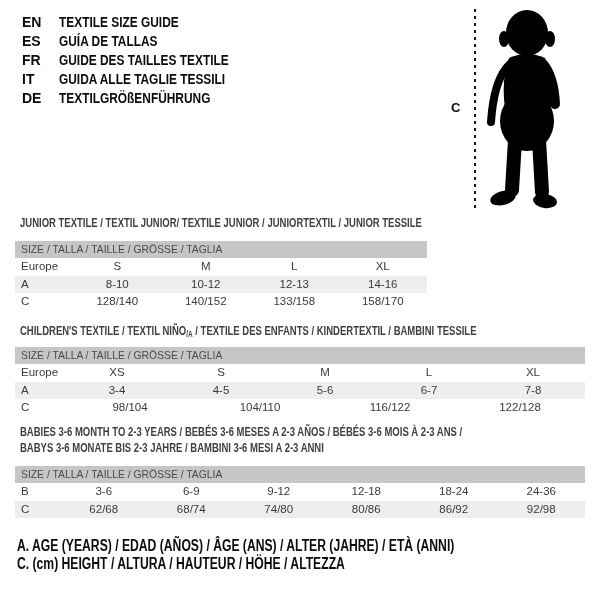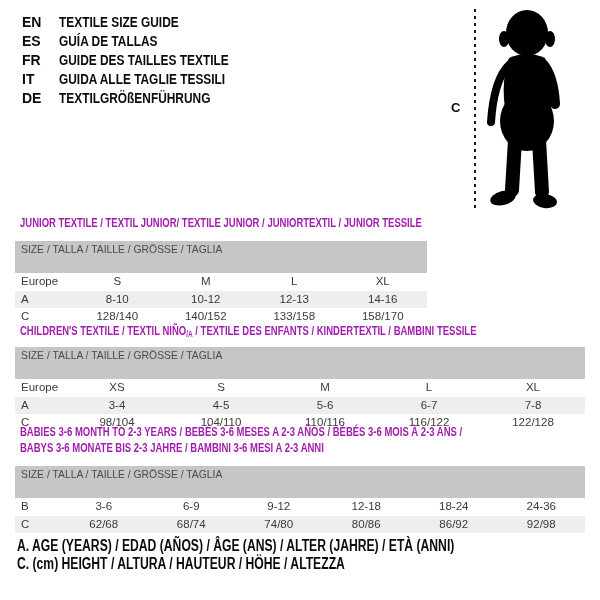--- a/index.html
+++ b/index.html
@@ -18,32 +18,32 @@
   .lang-row { display:flex; height:19px; line-height:19px; font-weight:700; font-size:14px; color:#0b0b0b; }
   .lang-code { flex:0 0 37px; }
 
   
   .dash-line { position:absolute; left:474px; top:9px; width:2px; height:199px;
     background:repeating-linear-gradient(to bottom,#151515 0 3px,transparent 3px 7px); }
   .measure-c { position:absolute; left:451px; top:100px; font-weight:700; font-size:13px; color:#0b0b0b; }
   .baby { position:absolute; left:482px; top:8px; width:96px; height:202px; }
 
   
-  .tbl-title { position:absolute; left:20px; font-weight:700; font-size:12.5px; color:#a21caf; }
+  .tbl-title { position:absolute; left:20px; font-weight:700; font-size:12.5px; color:#404040; }
   .ttl1 { top:216px; }
   .ttl2 { top:324px; }
   .ttl3 { top:424px; line-height:16px; }
   .sub  { font-size:8.5px; vertical-align:-2px; }
 
   
   .table { position:absolute; left:15px; }
   .tbl1 { top:241px; width:412px; --c1:58px; }
   .tbl2 { top:347px; width:570px; --c1:50px; }
   .tbl3 { top:466px; width:570px; --c1:45px; }
-  .size-bar { height:32px; line-height:17px; background:#c6c6c6; color:#4a4a4a;
+  .size-bar { height:17px; line-height:17px; background:#c6c6c6; color:#4a4a4a;
     font-size:11.5px; padding-left:6px; }
   .trow { display:flex; height:17.5px; line-height:17.5px; font-size:11.5px; color:#3a3a3a; }
   .trow .cell { flex:1; text-align:center; white-space:nowrap; }
   .trow .lbl  { flex:0 0 var(--c1); text-align:left; padding-left:6px; box-sizing:border-box; }
   .stripe { background:#eeeeee; }
 
   
   .footnotes { position:absolute; left:17px; top:537px; }
   .footnote { height:18px; line-height:18px; font-weight:700; font-size:16px; color:#0b0b0b; }
 </style>
@@ -145,21 +145,20 @@
         <span class="cell">3-4</span>
         <span class="cell">4-5</span>
         <span class="cell">5-6</span>
         <span class="cell">6-7</span>
         <span class="cell">7-8</span>
       </div>
     <div class="trow">
         <span class="cell lbl">C</span>
         <span class="cell">98/104</span>
         <span class="cell">104/110</span>
-        <span class="cell">110/116</span>
         <span class="cell">116/122</span>
         <span class="cell">122/128</span>
       </div>
   </div>
 
   <div class="tbl-title ttl3">
     <div><span class="cond">BABIES 3-6 MONTH TO 2-3 YEARS / BEBÉS 3-6 MESES A 2-3 AÑOS / BÉBÉS 3-6 MOIS À 2-3 ANS /</span></div>
     <div><span class="cond">BABYS 3-6 MONATE BIS 2-3 JAHRE / BAMBINI 3-6 MESI A 2-3 ANNI</span></div>
   </div>
   <div class="table tbl3">

